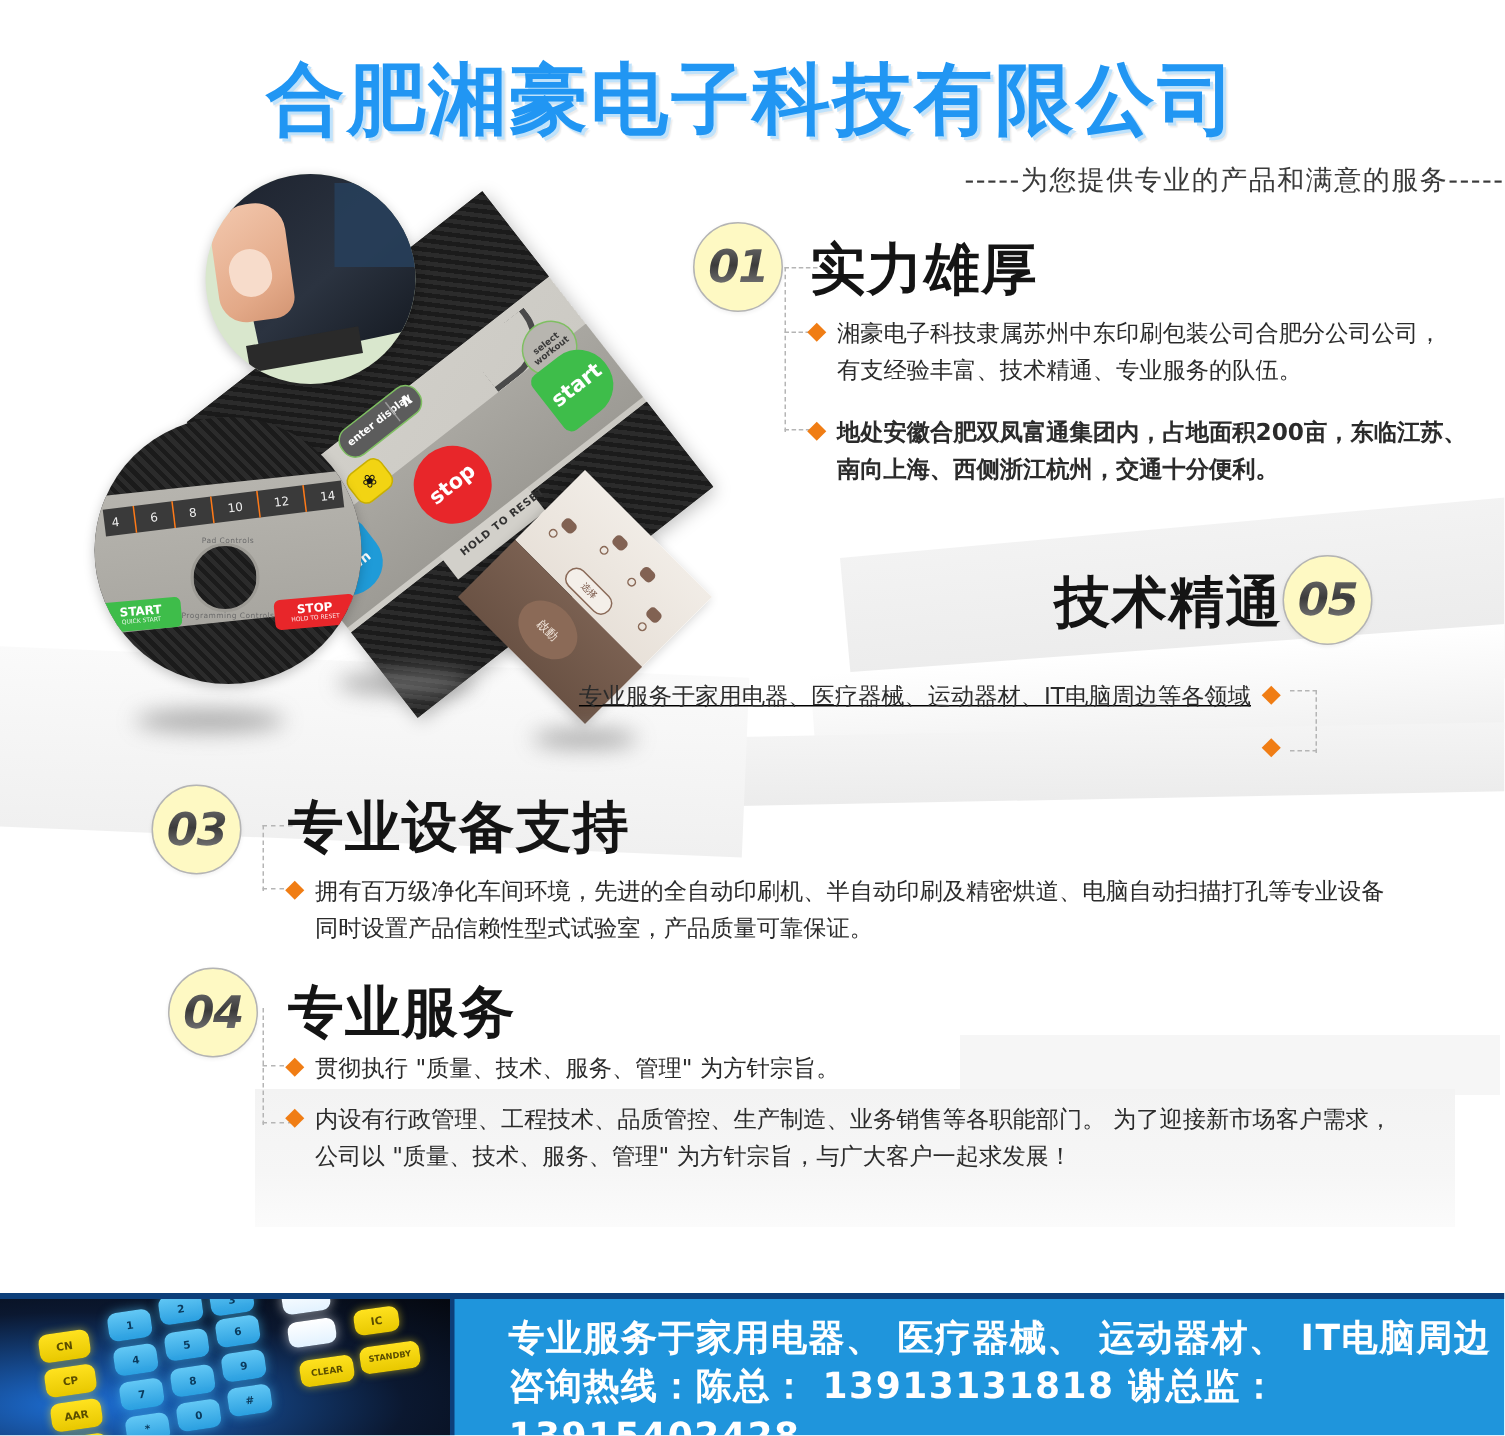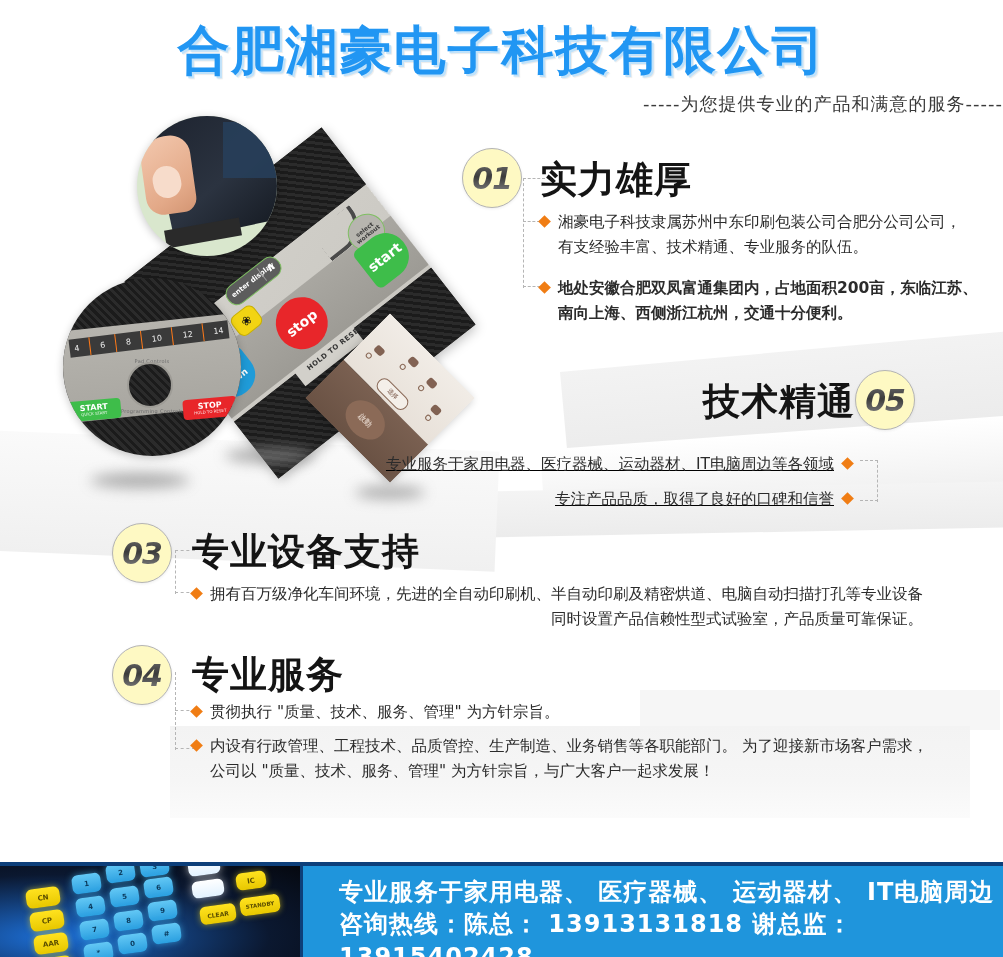--- a/index.html
+++ b/index.html
@@ -42,21 +42,21 @@
     background:linear-gradient(180deg,#f3f3f3 0%,#f6f6f6 60%,#fbfbfb 100%);
   }
   .band-f{
     left:640px;top:690px;width:360px;height:40px;
     background:#f2f2f2;opacity:.7;
   }
 
   
   .header{position:absolute;left:0;top:0;width:1003px;height:120px;text-align:center;}
   .company-title{
-    margin:0;padding-top:16px;
+    margin:0;padding-top:32px;
     font-size:52px;font-weight:bold;letter-spacing:2px;
     color:#2196f3;
     text-shadow:2px 2px 0 #bfe2fb, 3px 3px 1px rgba(0,0,0,.08);
     font-family:"DejaVu Sans","Liberation Sans",sans-serif;
   }
   .company-slogan{
     margin:6px 0 0 0;
     font-size:18px;color:#3a3a3a;letter-spacing:1px;
     font-family:"DejaVu Sans","Liberation Sans",sans-serif;
     text-align:right;
@@ -470,34 +470,33 @@
   <div class="dash-v" style="left:877px;top:460px;height:42px;"></div>
   <div class="dash-h" style="left:860px;top:460px;width:18px;"></div>
   <div class="dash-h" style="left:860px;top:500px;width:18px;"></div>
 
   <div class="sec-body" style="left:340px;top:452px;width:512px;text-decoration:underline;">
     <div class="bullet-row rtl">
       <div class="btext">专业服务于家用电器、医疗器械、运动器材、IT电脑周边等各领域</div>
       <div class="diamond"></div>
     </div>
     <div class="bullet-row rtl" style="margin-top:10px;">
-      <div class="btext">专注产品品质，取得了良好的口碑和信誉</div>
-      <div class="diamond"></div>
-    </div>
-  </div>
-
-  <div class="badge" style="left:112px;top:523px;text-align:right;">
+      <div class="diamond"></div>
+    </div>
+  </div>
+
+  <div class="badge" style="left:101px;top:523px;text-align:right;">
     <span>03</span>
   </div>
   <div class="sec-title" style="left:192px;top:527px;">专业设备支持</div>
   <div class="dash-v" style="left:175px;top:550px;height:44px;"></div>
   <div class="dash-h" style="left:175px;top:550px;width:20px;"></div>
   <div class="dash-h" style="left:175px;top:592px;width:20px;"></div>
 
-  <div class="sec-body" style="left:192px;top:582px;width:790px;text-align:right;">
+  <div class="sec-body" style="left:192px;top:582px;width:790px;">
     <div class="bullet-row">
       <div class="diamond"></div>
       <div class="btext" style="white-space:pre-line;">拥有百万级净化车间环境，先进的全自动印刷机、半自动印刷及精密烘道、电脑自动扫描打孔等专业设备
 同时设置产品信赖性型式试验室，产品质量可靠保证。</div>
     </div>
   </div>
 
   <div class="badge" style="left:112px;top:645px;">
     <span>04</span>
   </div>

